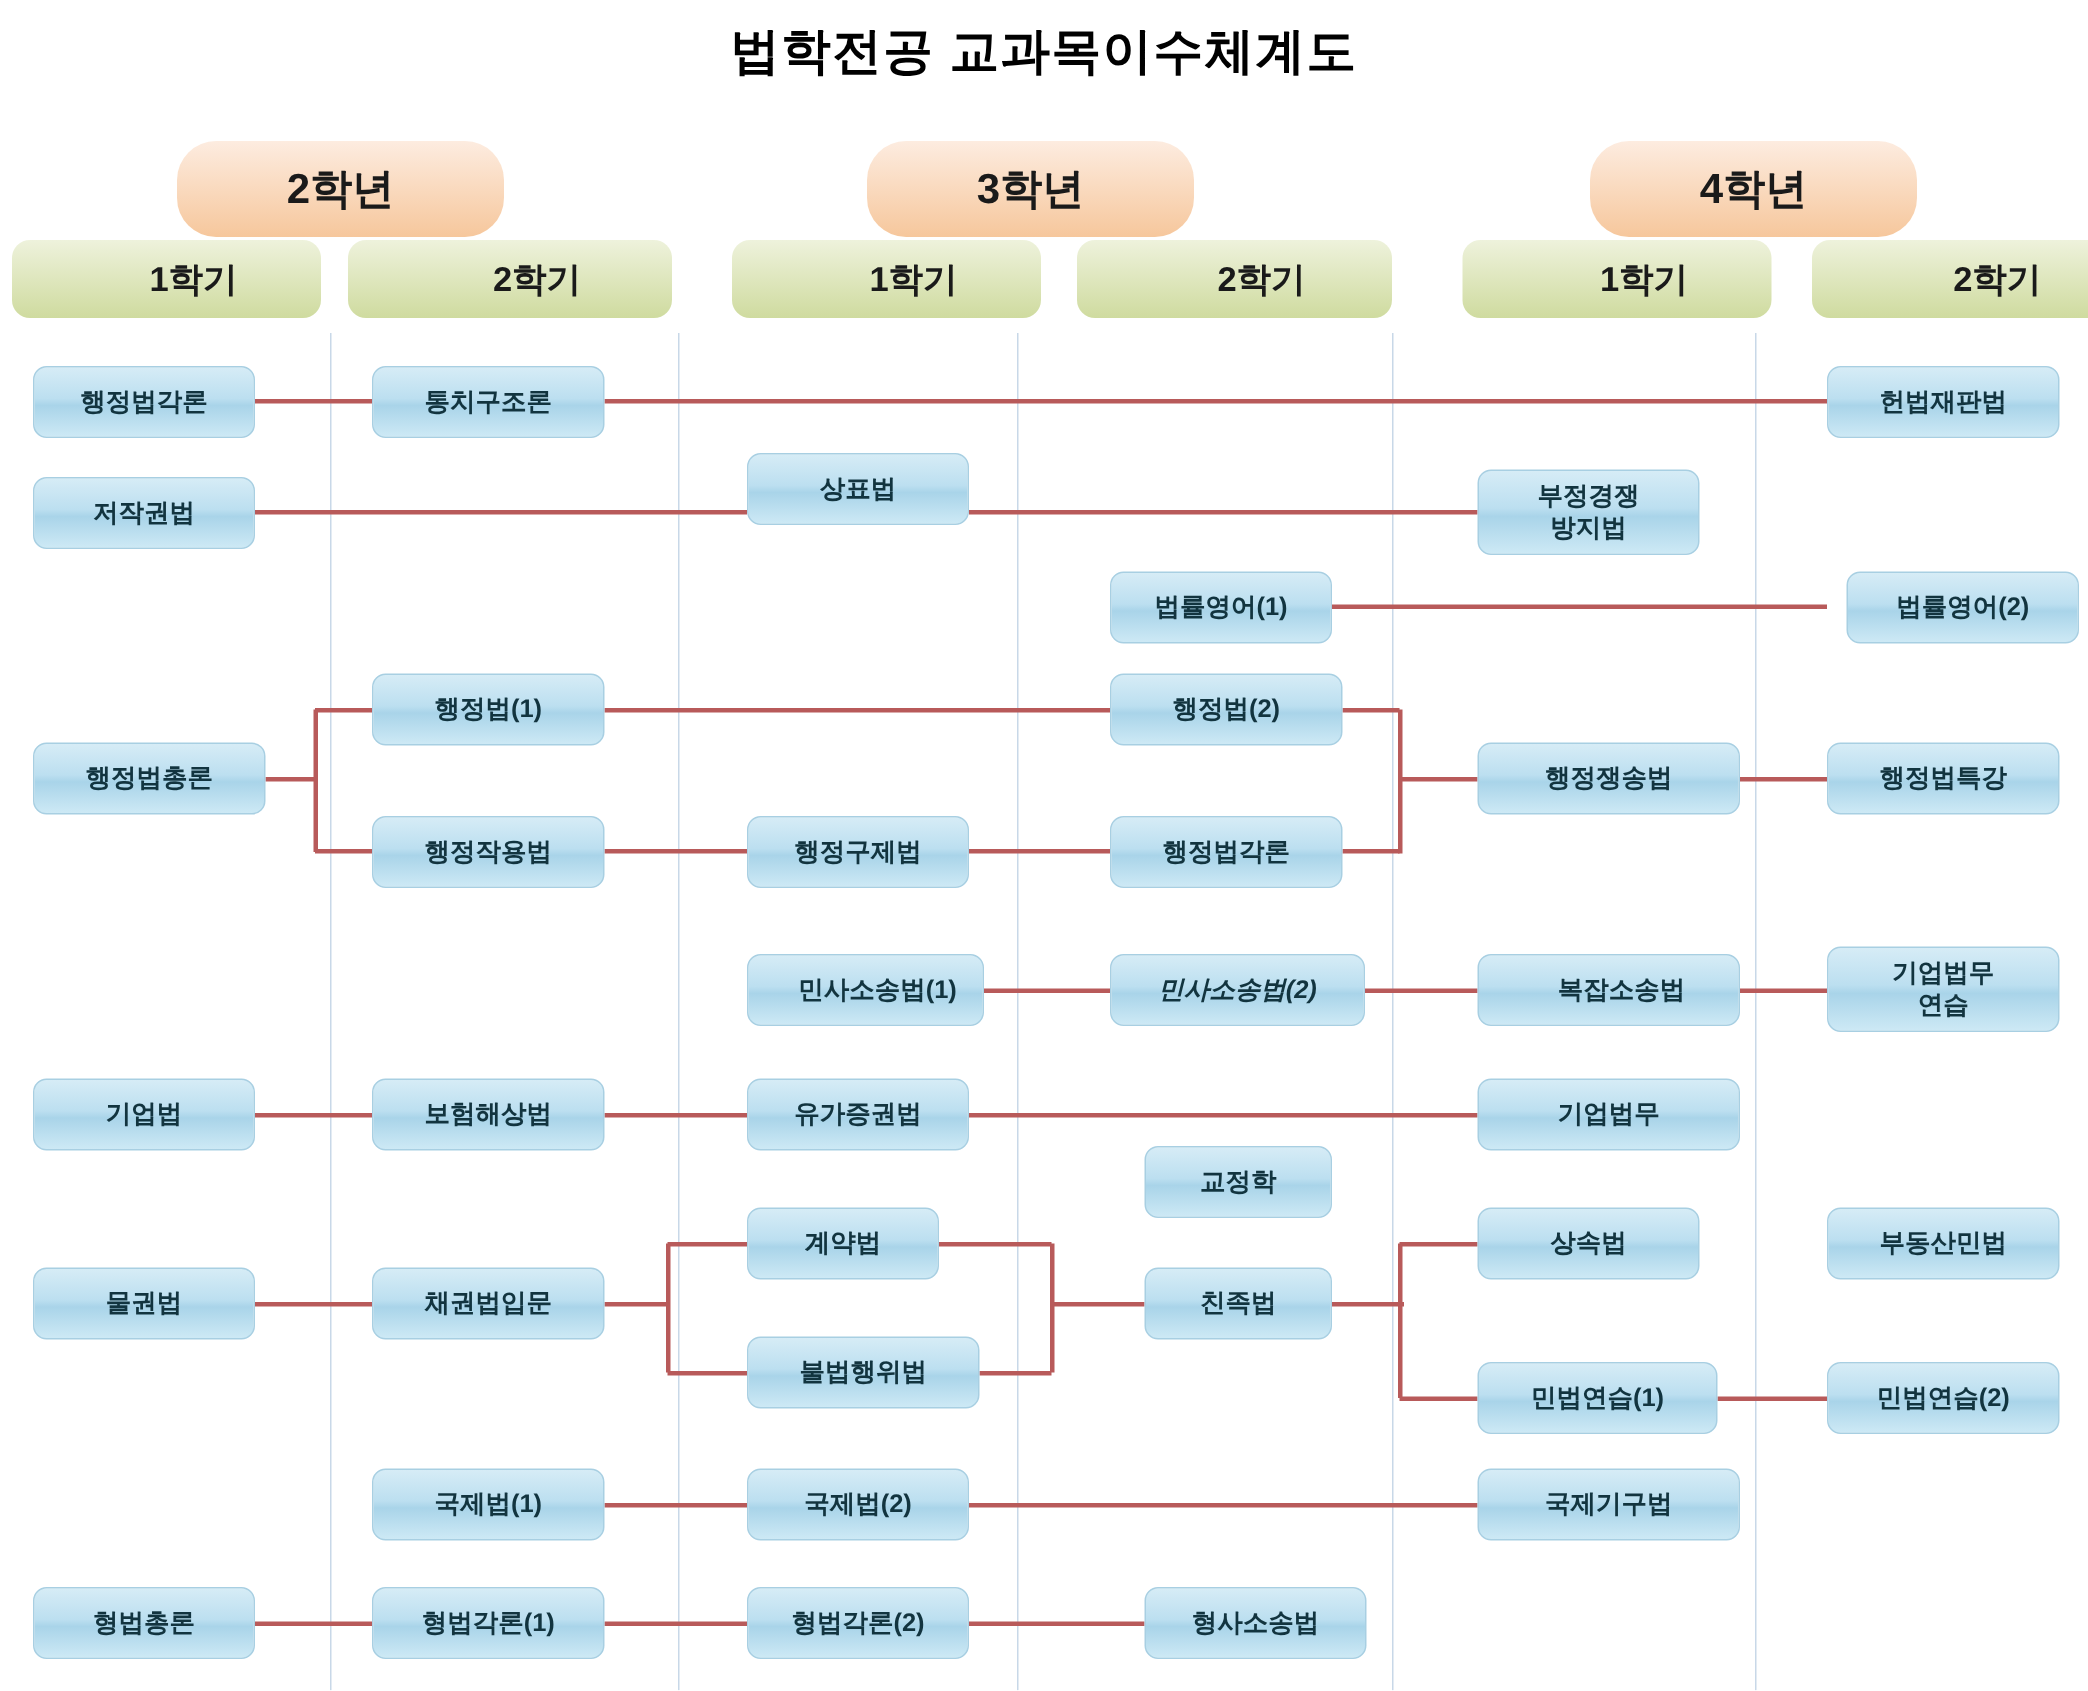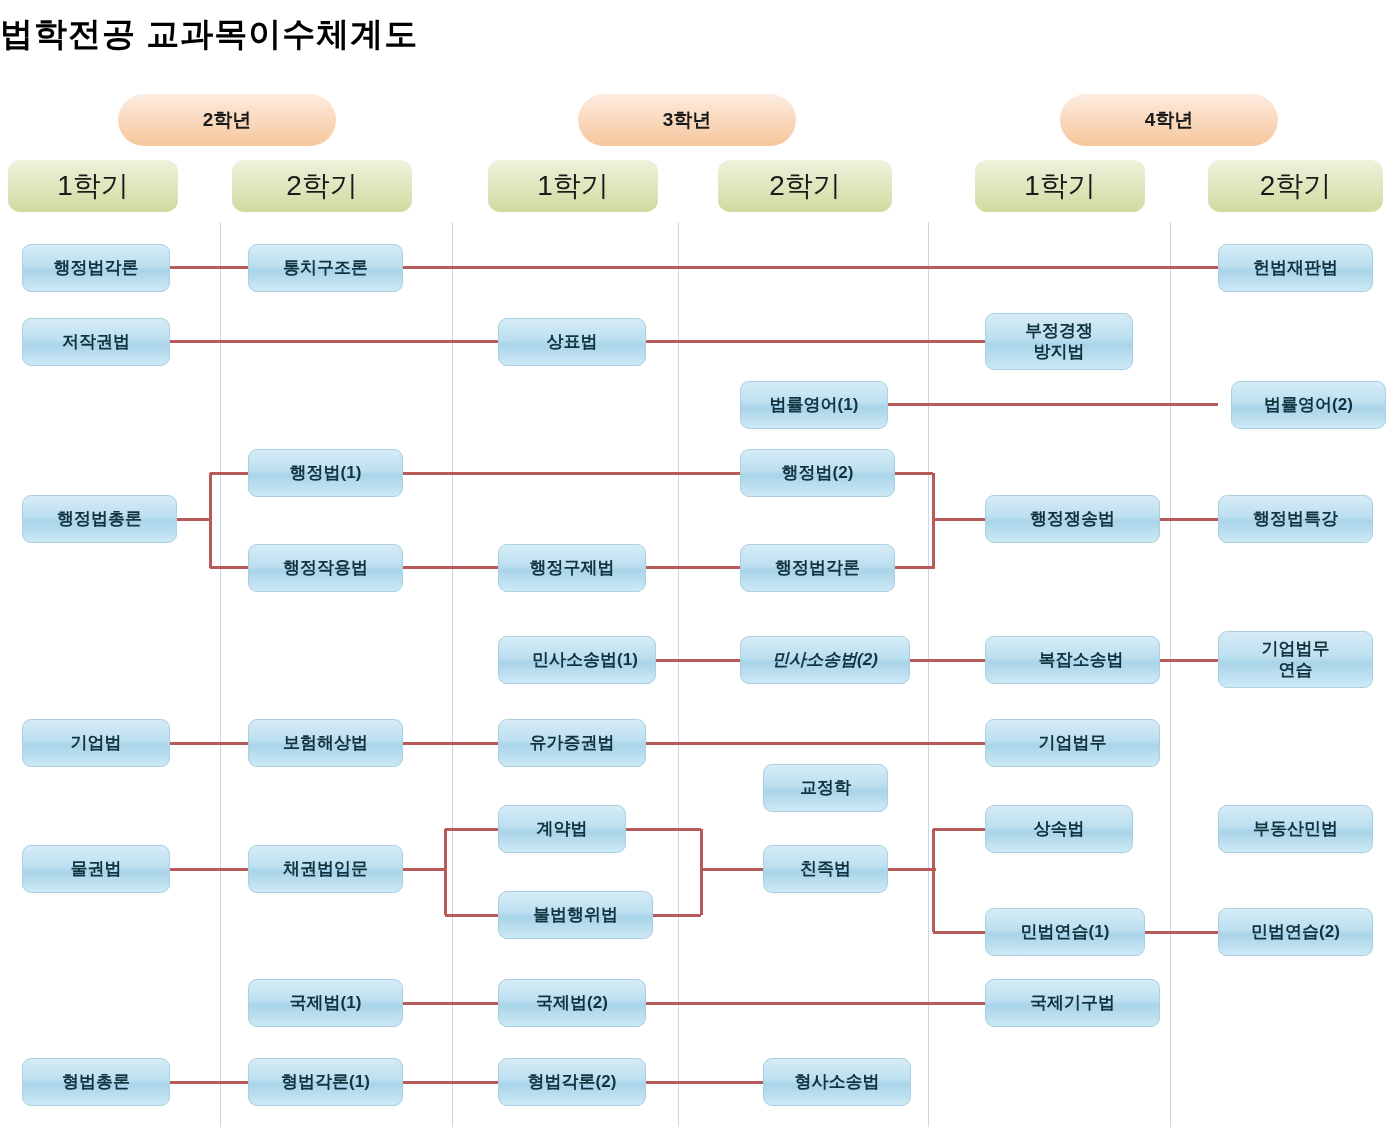--- a/index.html
+++ b/index.html
@@ -15,48 +15,50 @@
     width: 1392px;
     height: 1127px;
     overflow: hidden;
     background: #ffffff;
   }
   #title {
     position: absolute;
     top: 12px;
     left: 0;
     width: 1392px;
+    text-align: center;
     font-size: 33px;
     font-weight: bold;
     color: #000000;
     letter-spacing: 1px;
   }
   .year-header {
     position: absolute;
-    height: 52px;
+    height: 64px;
     border-radius: 26px;
     background: linear-gradient(to bottom, #fdece0, #f6c79c);
     display: flex;
     align-items: center;
     justify-content: center;
-    font-size: 19px;
+    font-size: 28px;
     font-weight: bold;
     color: #1a1a1a;
   }
   .sem-header {
     position: absolute;
     height: 52px;
     border-radius: 12px;
     background: linear-gradient(to bottom, #eef2dc, #cfdb9f);
     display: flex;
     align-items: center;
     justify-content: center;
-    font-size: 28px;
-    font-weight: normal;
+    font-size: 23px;
+    font-weight: bold;
     color: #1a1a1a;
+    padding-left: 36px;
   }
   .vline {
     position: absolute;
     width: 1px;
     background: #c8d8e8;
     top: 222px;
     height: 905px;
   }
   .course {
     position: absolute;
@@ -151,21 +153,21 @@
       <div class="conn h" style="background: rgb(184, 90, 90); left: 646px; top: 1002px; width: 339px;"></div>
       <div class="conn h" style="background: rgb(184, 90, 90); left: 170px; top: 1081px; width: 78px;"></div>
       <div class="conn h" style="background: rgb(184, 90, 90); left: 403px; top: 1081px; width: 95px;"></div>
       <div class="conn h" style="background: rgb(184, 90, 90); left: 646px; top: 1081px; width: 117px;"></div>
     </div>
   <div id="courses">
       <div class="course" style="left: 22px; top: 244px; width: 148px; height: 48px;">행정법각론</div>
       <div class="course" style="left: 248px; top: 244px; width: 155px; height: 48px;">통치구조론</div>
       <div class="course" style="left: 1218px; top: 244px; width: 155px; height: 48px;">헌법재판법</div>
       <div class="course" style="left: 22px; top: 318px; width: 148px; height: 48px;">저작권법</div>
-      <div class="course" style="left: 498px; top: 318px; width: 148px; height: 48px;">상표법</div>
+      <div class="course" style="left: 498px; top: 302px; width: 148px; height: 48px;">상표법</div>
       <div class="course" style="left: 985px; top: 313px; width: 148px; height: 57px; white-space: pre-line; text-align: center;">부정경쟁
 방지법</div>
       <div class="course" style="left: 740px; top: 381px; width: 148px; height: 48px;">법률영어(1)</div>
       <div class="course" style="left: 1218px; top: 381px; width: 155px; height: 48px; margin-left: 13px;">법률영어(2)</div>
       <div class="course" style="left: 22px; top: 495px; width: 155px; height: 48px;">행정법총론</div>
       <div class="course" style="left: 248px; top: 449px; width: 155px; height: 48px;">행정법(1)</div>
       <div class="course" style="left: 248px; top: 544px; width: 155px; height: 48px;">행정작용법</div>
       <div class="course" style="left: 740px; top: 449px; width: 155px; height: 48px;">행정법(2)</div>
       <div class="course" style="left: 498px; top: 544px; width: 148px; height: 48px;">행정구제법</div>
       <div class="course" style="left: 740px; top: 544px; width: 155px; height: 48px;">행정법각론</div>

